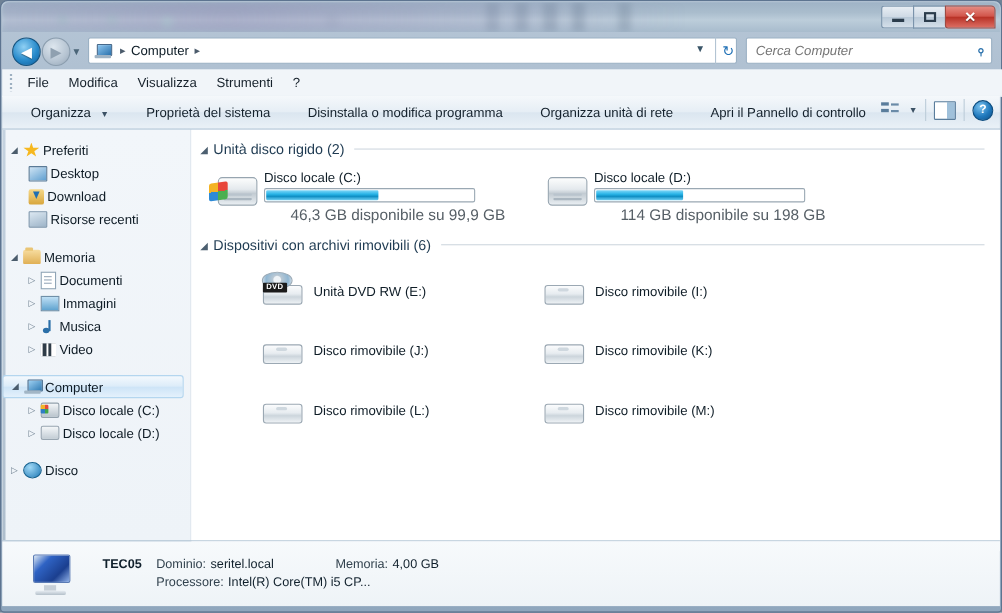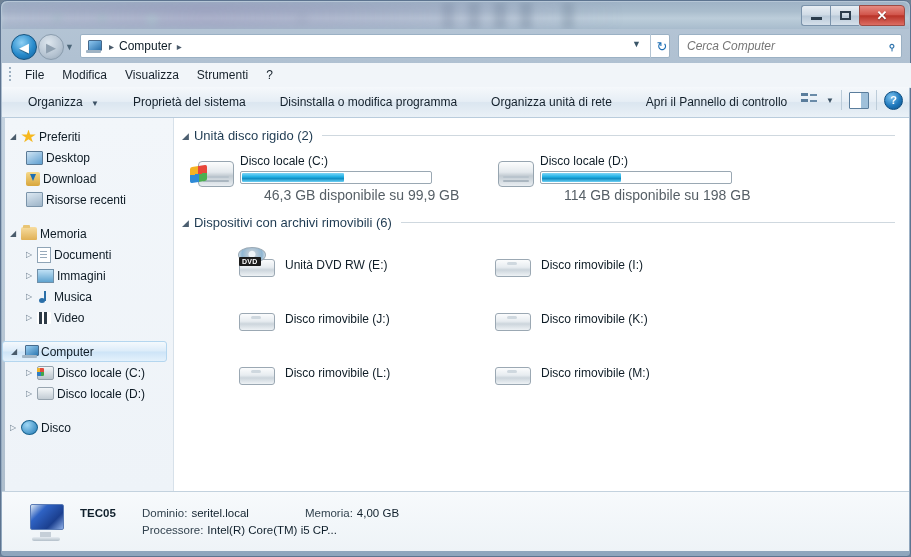--- a/index.html
+++ b/index.html
@@ -233,21 +233,21 @@
   .pcicon .mon{position:absolute;left:6px;top:1px;width:32px;height:24px;border-radius:2px;
     background:linear-gradient(135deg,#dfeaf4 0%,#2f63c4 30%,#1b3f8f 70%,#8fb0e8 100%);
     border:1px solid #5a7bb5;}
   .pcicon .std{position:absolute;left:16px;bottom:4px;width:11px;height:5px;background:#c6cfd8;}
   .pcicon .base2{position:absolute;left:8px;bottom:0;width:28px;height:4px;border-radius:2px;
     background:linear-gradient(180deg,#e6ecf2,#b3bfc9);}
   .stxt{font-size:11.5px;color:#1c2831;line-height:17px;}
   .srow{display:flex;}
   .slab{color:#33434f;}
   .sval{color:#10202c;margin-left:4px;}
-  .pcname{font-weight:bold;color:#10202c;width:62px;}
+  .pcname{font-weight:bold;color:#10202c;width:62px;text-align:center;}
   .gap{width:56px;}
 </style>
 </head>
 <body>
 
 <div class="window">
 
   <div class="titlebar">
     <div class="glassblur"></div>
     <div class="winbtns">

